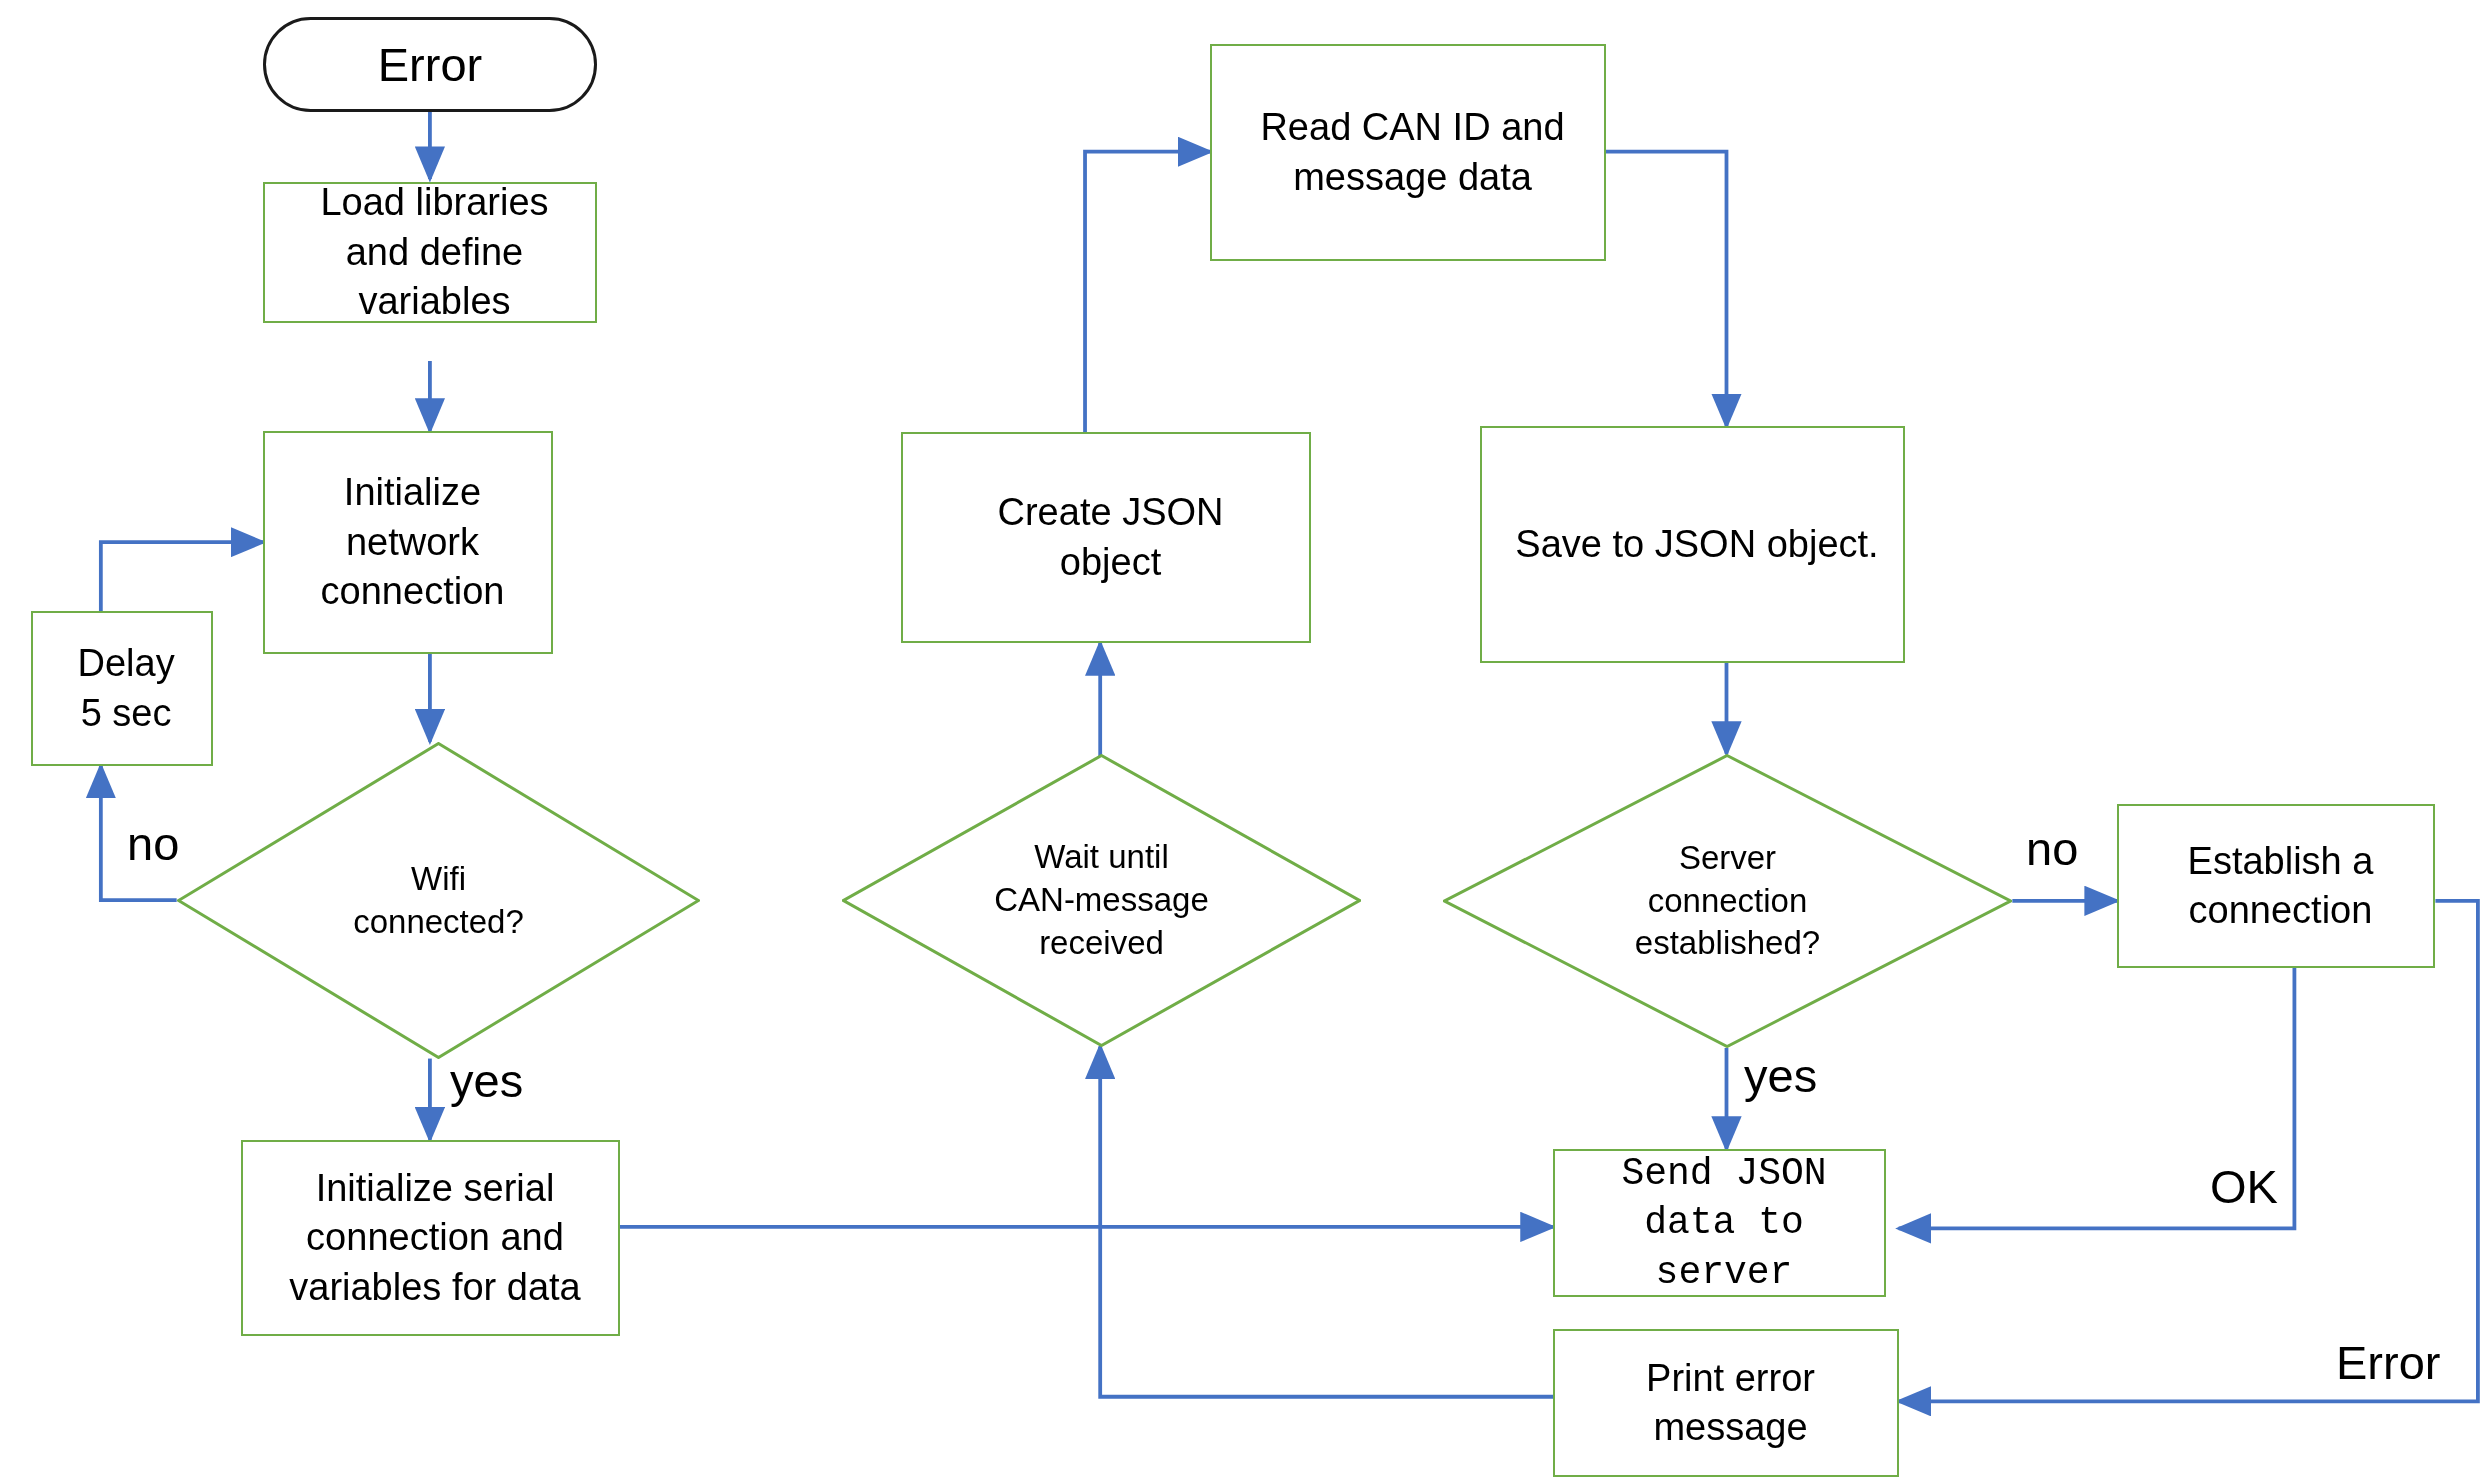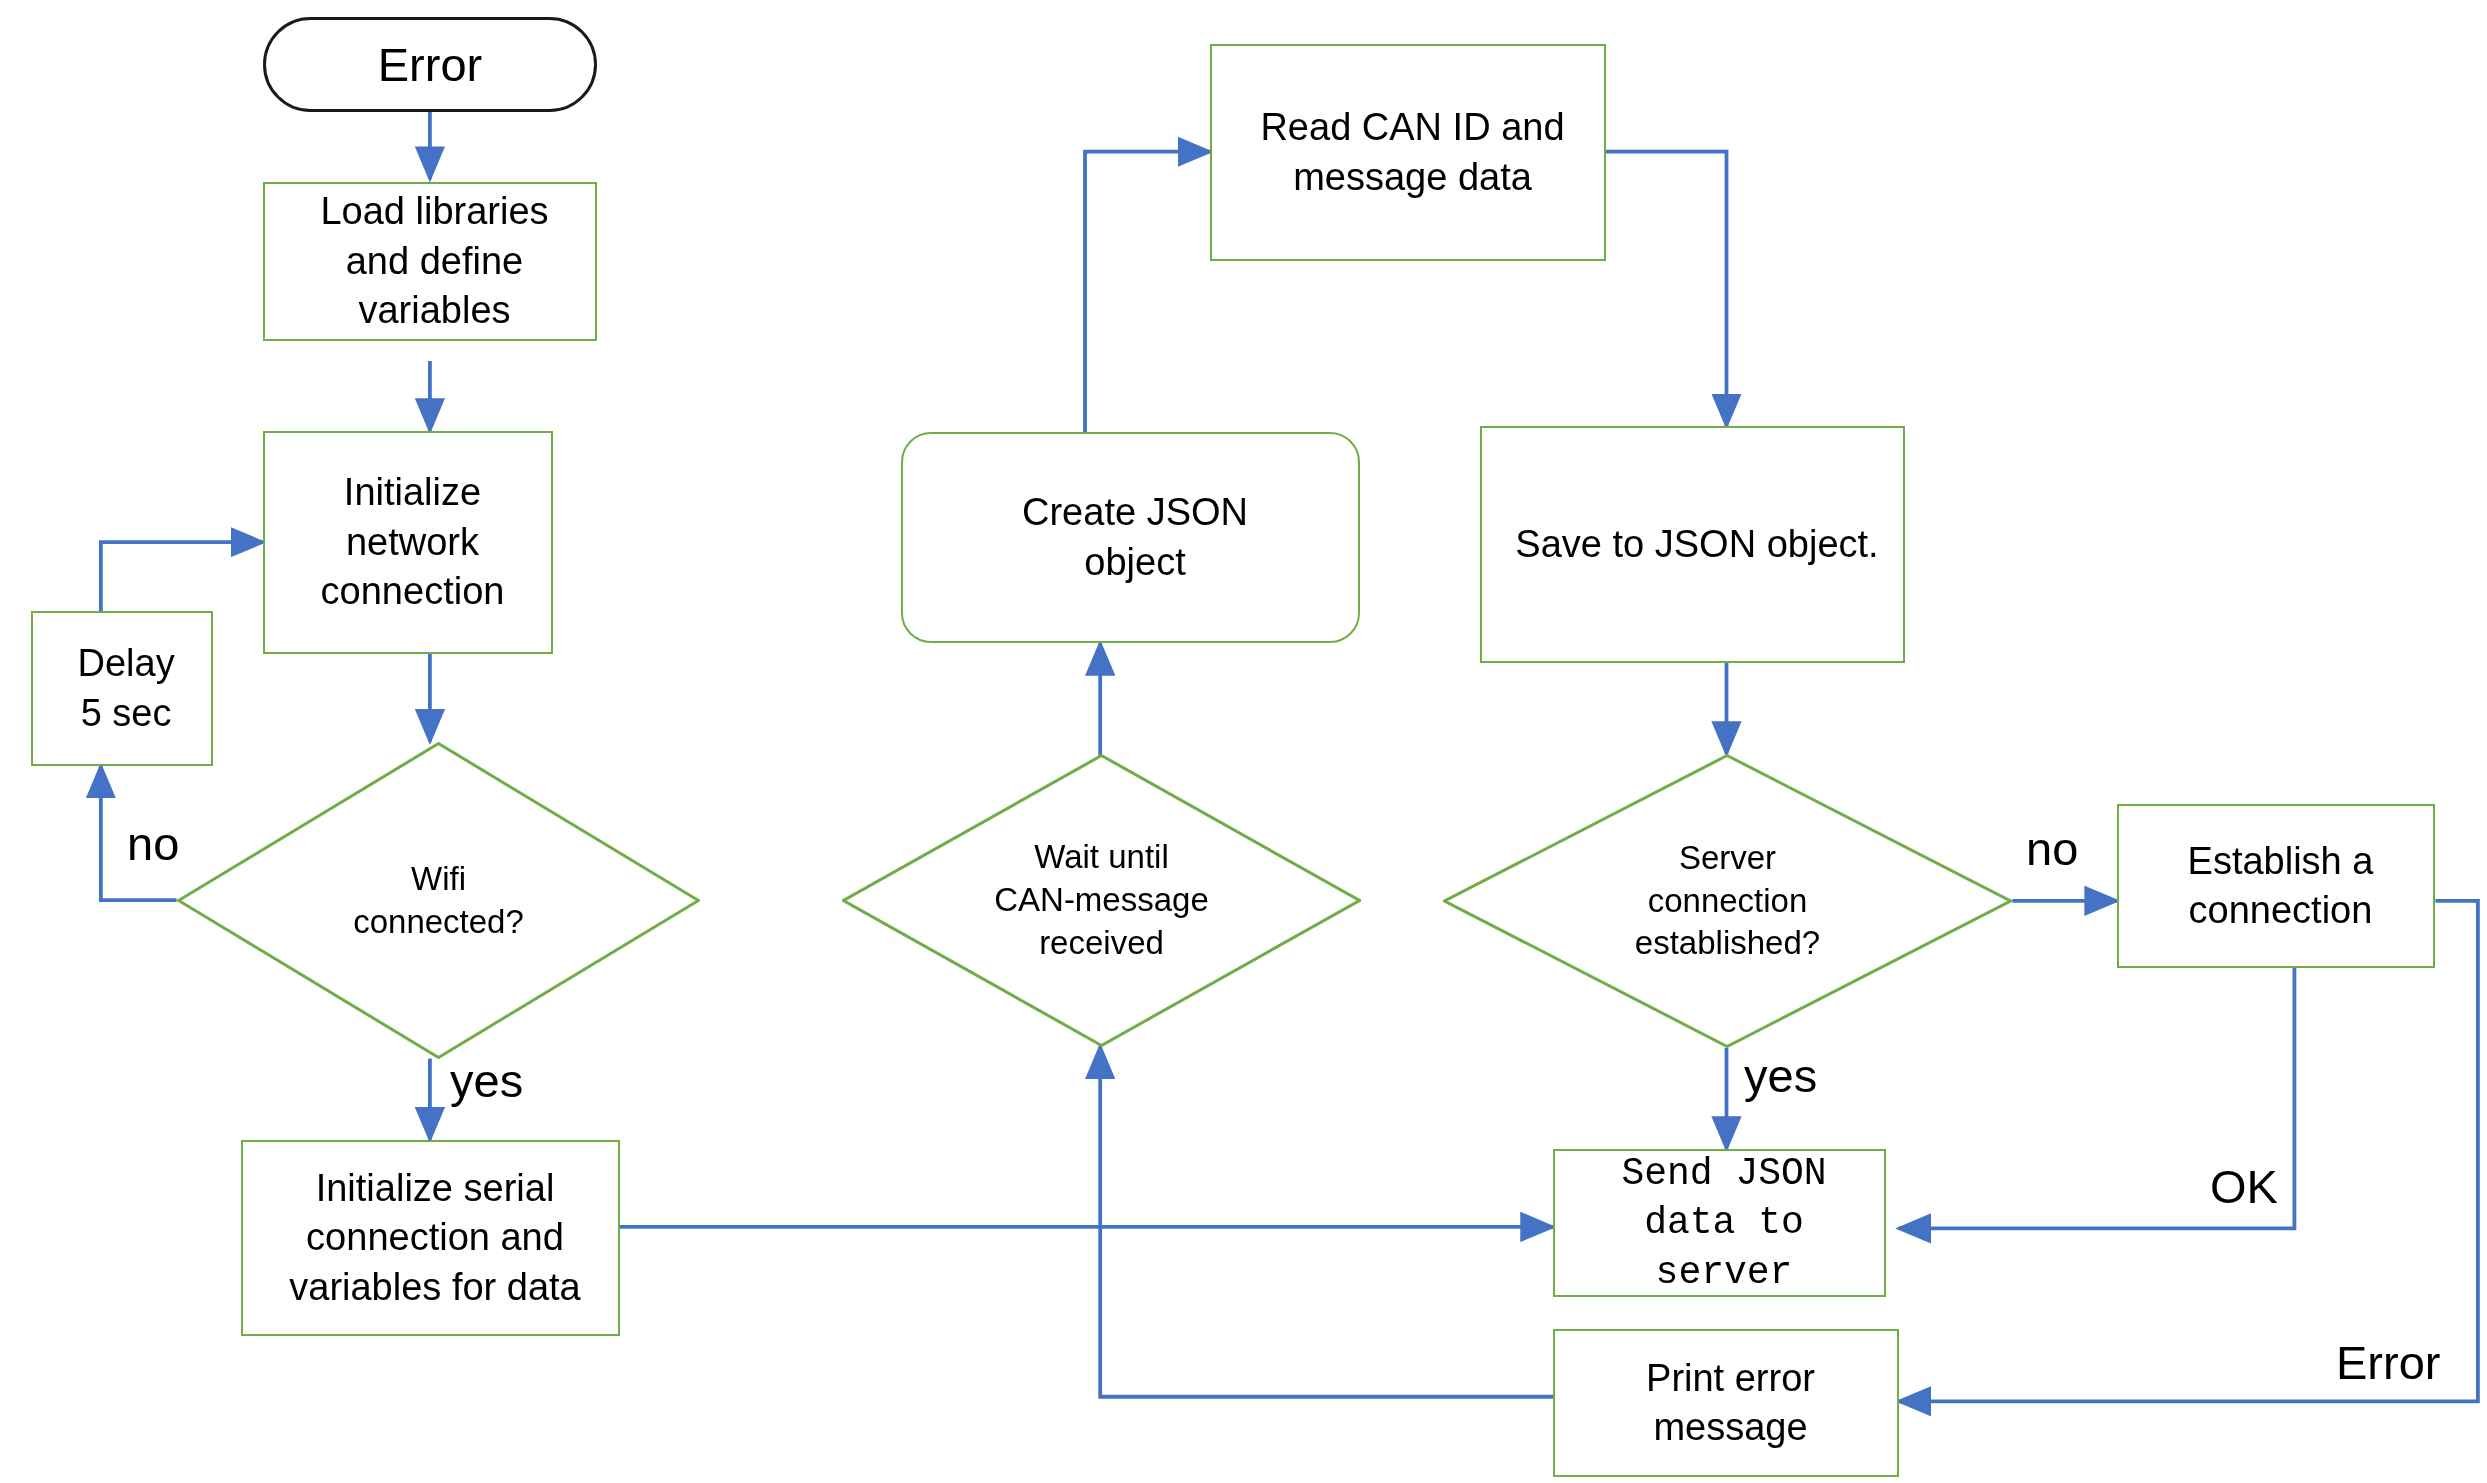--- a/index.html
+++ b/index.html
@@ -95,21 +95,21 @@
       <path d="M3026,1275 L3026,1620 L2504,1620" marker-end="url(#ah)"></path>
 
       <path d="M3212,1188 L3268,1188 L3268,1848 L2504,1848" marker-end="url(#ah)"></path>
     </g>
   </svg>
 
   <div class="node terminator" style="left:263px;top:16.7px;width:334px;height:95px;">
     <span class="txt">Error</span>
   </div>
 
-  <div class="node proc" style="left:263px;top:182px;width:334px;height:159px;">
+  <div class="node proc" style="left:263px;top:182px;width:334px;height:141px;">
     <span class="txt">Load libraries
 and define
 variables</span>
   </div>
 
   <div class="node proc" style="left:263px;top:431px;width:290px;height:223px;">
     <span class="txt">Initialize network
 connection</span>
   </div>
 
@@ -130,21 +130,21 @@
     <span class="txt">Initialize serial
 connection and
 variables for data</span>
   </div>
 
   <div class="node proc" style="left:1210px;top:44px;width:396px;height:217px;">
     <span class="txt">Read CAN ID and
 message data</span>
   </div>
 
-  <div class="node proc" style="left:901px;top:432px;width:459px;height:211px;border-radius:30px;">
+  <div class="node proc" style="left:901px;top:432px;width:410px;height:211px;">
     <span class="txt">Create JSON
 object</span>
   </div>
 
   <div class="decision" style="left:842px;top:754px;width:519px;height:293px;">
     <svg class="dshape" viewBox="0 0 684 386" preserveAspectRatio="none" xmlns="http://www.w3.org/2000/svg">
       <polygon points="342,2 682,193 342,384 2,193" fill="#ffffff" stroke="#70AD47" stroke-width="4"></polygon>
     </svg>
     <span class="dtxt">Wait until
 CAN-message

